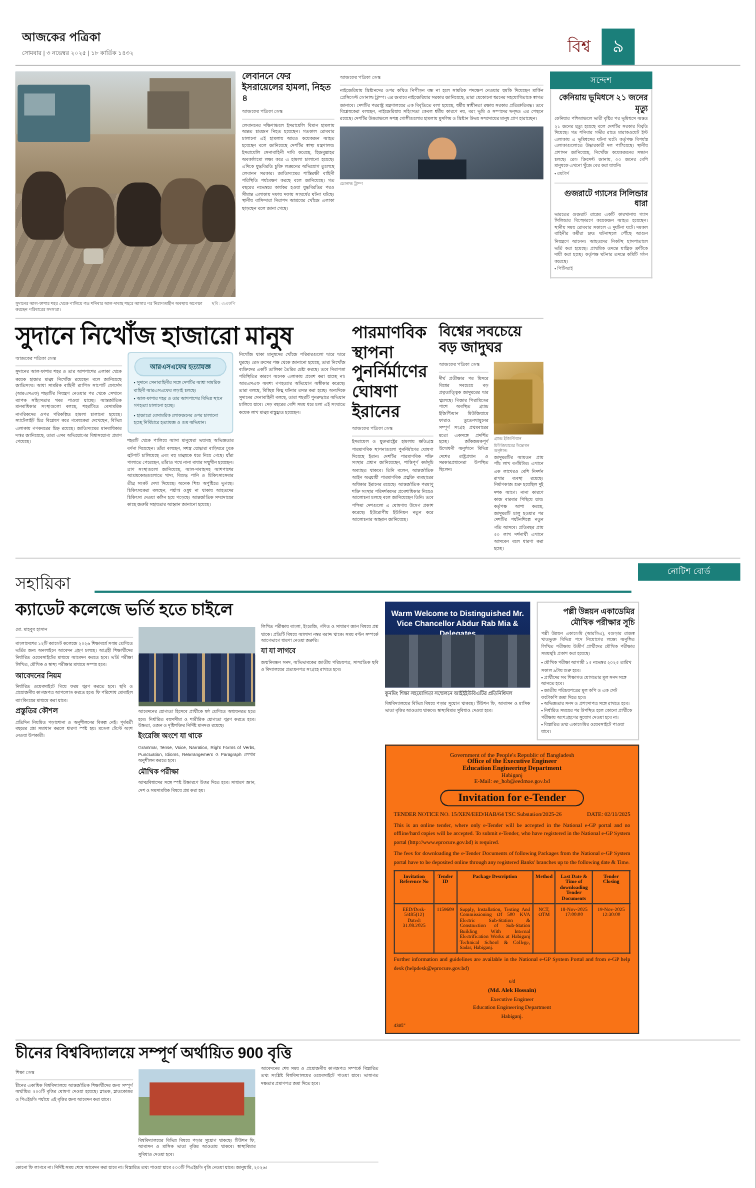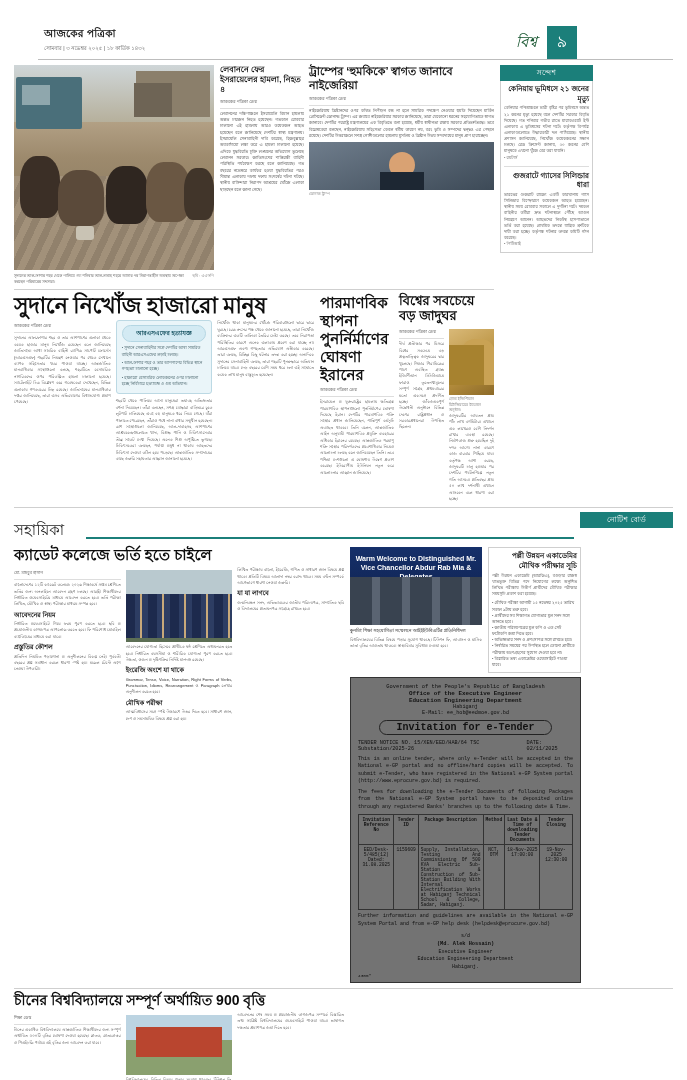--- a/index.html
+++ b/index.html
@@ -8,27 +8,27 @@
   body{
     font-family:"Liberation Sans", sans-serif;
     display:flex; justify-content:center;
   }
   .page{
     width:687px; height:1080px; background:#ffffff;
     position:relative; overflow:hidden;
     padding:26px 14px 10px 14px;
   }
   
-  .masthead{ display:flex; align-items:stretch; height:34px; border-bottom:1px solid #bdbdbd;margin-left:24px; }
+  .masthead{ display:flex; align-items:stretch; height:34px; border-bottom:1px solid #bdbdbd; }
   .mh-left{ flex:1; padding-left:6px; }
   .mh-title{ font-size:10.5px; font-weight:bold; color:#1b1b1b; letter-spacing:.2px; }
   .mh-date{ font-size:5.4px; color:#555; margin-top:2px; }
   .mh-section{
-    font-size:15px; color:#14532d; padding:0 10px;
-    display:flex; align-items:center; font-weight:normal;font-style:italic;
+    font-size:15px; color:#7f1d1d; padding:0 10px;
+    display:flex; align-items:center; font-weight:normal;
   }
   .mh-page{
     width:30px; background:#1b7f7a; color:#fff; font-size:16px;
     display:flex; align-items:center; justify-content:center;
   }
   .mh-spacer{ width:96px; }
 
   
   .body-grid{ display:flex; gap:6px; margin-top:5px; }
   .col-main{ width:480px; }
@@ -127,21 +127,21 @@
      font-size:7px; font-weight:bold; color:#fff; line-height:1.25;}
   .welcome-people{ position:absolute; bottom:0; left:0; right:0; height:48px;
      background:repeating-linear-gradient(90deg,#394350 0 22px,#5a6472 22px 30px);}
   .china-img{ width:100%; height:60px; margin:3px 0 2px;
      background:linear-gradient(#bcd4e2 0 42%,#8aa06f 42% 100%); position:relative;}
   .china-img:after{content:"";position:absolute;left:10px;top:12px;right:10px;height:30px;background:#b9452f;}
 
   
   .tender{
     border:1px solid #333; padding:6px 7px 4px; margin-top:4px;
-    font-family:Liberation Mono, monospace; color:#111; background:#737373;
+    font-family:Liberation Serif, serif; color:#111; background:#f97316;
   }
   .t-center{ text-align:center; }
   .t-gov{ font-size:5.4px; }
   .t-b{ font-weight:bold; font-size:5.9px; }
   .t-sm{ font-size:5.2px; }
   .t-badge{
     display:inline-block; border:1.5px solid #222; border-radius:16px;
     padding:1px 16px; font-size:10px; font-weight:bold; margin:4px 0 5px;
   }
   .t-notice{ display:flex; justify-content:space-between; font-size:5.2px; margin-bottom:4px;}
@@ -201,21 +201,20 @@
 
         <div class="top-stories">
 
           <div class="ts-col narrow">
             <div class="ts-head-sm">লেবাননে ফের ইসরায়েলের হামলা, নিহত ৪</div>
             <div class="byline">আজকের পত্রিকা ডেস্ক</div>
             <div class="ts-body">লেবাননের দক্ষিণাঞ্চলে ইসরায়েলি বিমান হামলায় অন্তত চারজন নিহত হয়েছেন। গতকাল রোববার চালানো এই হামলায় আরও কয়েকজন আহত হয়েছেন বলে জানিয়েছে দেশটির স্বাস্থ্য মন্ত্রণালয়। ইসরায়েলি সেনাবাহিনী দাবি করেছে, হিজবুল্লাহর অবকাঠামো লক্ষ্য করে এ হামলা চালানো হয়েছে। এদিকে যুদ্ধবিরতি চুক্তি লঙ্ঘনের অভিযোগ তুলেছে লেবানন সরকার। জাতিসংঘের শান্তিরক্ষী বাহিনী পরিস্থিতি পর্যবেক্ষণ করছে বলে জানিয়েছে। গত বছরের নভেম্বরে কার্যকর হওয়া যুদ্ধবিরতির পরও সীমান্ত এলাকায় দফায় দফায় সংঘর্ষের ঘটনা ঘটছে। স্থানীয় বাসিন্দারা নিরাপদ আশ্রয়ের খোঁজে এলাকা ছাড়ছেন বলে জানা গেছে।</div>
           </div>
 
           <div class="ts-col">
-            <div class="ts-head-lg">ট্রাম্পের ‘হুমকিকে’ স্বাগত জানাবে নাইজেরিয়া</div>
             <div class="byline">আজকের পত্রিকা ডেস্ক</div>
             <div class="ts-body">নাইজেরিয়ায় খ্রিষ্টানদের ওপর কথিত নিপীড়ন বন্ধ না হলে সামরিক পদক্ষেপ নেওয়ার হুমকি দিয়েছেন মার্কিন প্রেসিডেন্ট ডোনাল্ড ট্রাম্প। এর জবাবে নাইজেরিয়ার সরকার জানিয়েছে, তারা যেকোনো ধরনের সহযোগিতাকে স্বাগত জানাবে। দেশটির পররাষ্ট্র মন্ত্রণালয়ের এক বিবৃতিতে বলা হয়েছে, ধর্মীয় স্বাধীনতা রক্ষায় সরকার প্রতিশ্রুতিবদ্ধ। তবে বিশ্লেষকেরা বলছেন, নাইজেরিয়ায় সহিংসতা কেবল ধর্মীয় কারণে নয়, বরং ভূমি ও সম্পদের দ্বন্দ্বও এর পেছনে রয়েছে। দেশটির উত্তরাঞ্চলে সশস্ত্র গোষ্ঠীগুলোর হামলায় মুসলিম ও খ্রিষ্টান উভয় সম্প্রদায়ের মানুষ প্রাণ হারাচ্ছেন।</div>
             <div class="trump-img"></div>
             <div class="img-cap">ডোনাল্ড ট্রাম্প</div>
           </div>
 
         </div>
       </div>
 
       <div class="hr-thin"></div>

